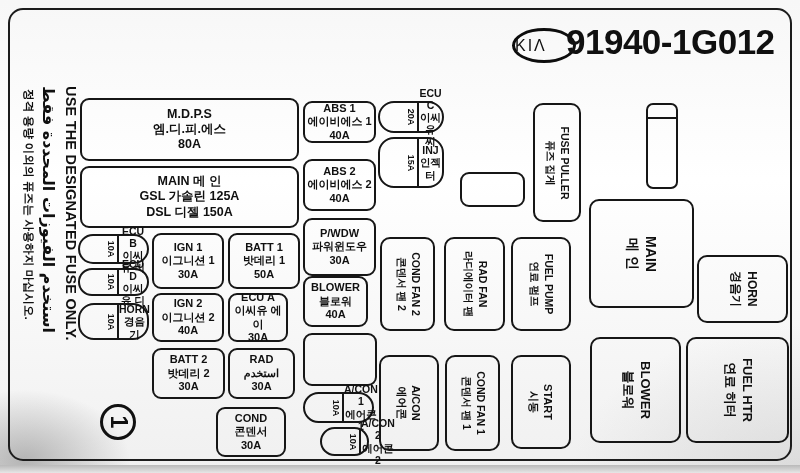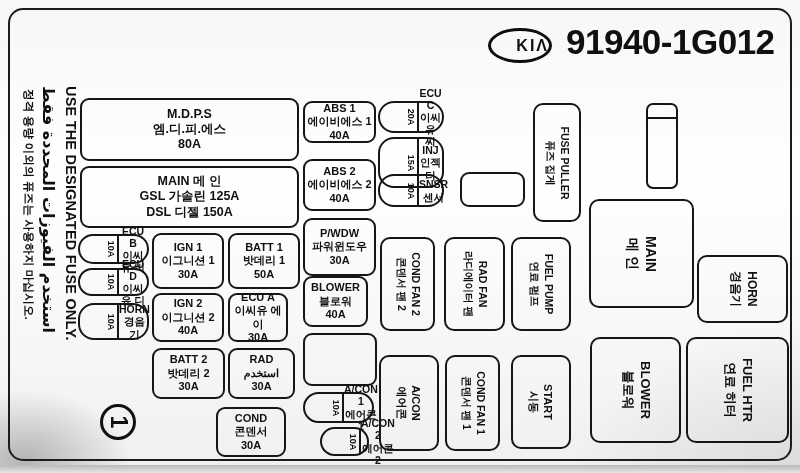--- a/index.html
+++ b/index.html
@@ -18,24 +18,24 @@
     border:2.5px solid #1c1c1c; border-radius:15px; }
 
   
   .vl { position:absolute; transform:rotate(90deg); transform-origin:0 0;
         white-space:nowrap; font-weight:bold; letter-spacing:.2px; }
   .v-en { left:79px; top:86px;  font-size:14.5px; }
   .v-ar { left:58px; top:86px;  font-size:16px; font-family:"DejaVu Sans", sans-serif; }
   .v-ko { left:36px; top:89px;  font-size:11.5px; }
 
   
-  .kia-oval { position:absolute; left:488px; top:28px; width:64px; height:35px;
+  .kia-oval { position:absolute; left:512px; top:28px; width:64px; height:35px;
     border:3px solid #0d0d0d; border-radius:50%;
-    display:flex; align-items:center; justify-content:flex-end;
-    font-weight:bold; font-size:16px; letter-spacing:2px; }
+    display:flex; align-items:center; justify-content:flex-start;
+    font-weight:normal; font-size:16px; letter-spacing:2px; }
   .partno { position:absolute; left:566px; top:22px; font-size:35px;
     font-weight:bold; letter-spacing:-.5px; }
 
   
   .fb { position:absolute; border:2px solid #161616; border-radius:9px;
     display:flex; flex-direction:column; align-items:center; justify-content:center;
     text-align:center; font-weight:bold; font-size:11px; line-height:1.22; }
   .fs12 { font-size:12.5px; }
 
   
@@ -211,29 +211,20 @@
   </div>
   <div class="sf" style="left:378px;top:137px;width:66px;height:51px">
     <div class="amp">
         <span>15A</span>
       </div>
     <div class="lab">
         <span>INJ</span>
         <span>인젝터</span>
       </div>
   </div>
-  <div class="sf" style="left:378px;top:174px;width:66px;height:33px">
-    <div class="amp">
-        <span>10A</span>
-      </div>
-    <div class="lab">
-        <span>SNSR</span>
-        <span>센서</span>
-      </div>
-  </div>
   <div class="fb" style="left:460px;top:172px;width:65px;height:35px"></div>
 
   <div class="rb" style="left:380px;top:237px;width:55px;height:94px">
     <div class="rt">
         <span>COND FAN 2</span>
         <span>콘덴서 팬 2</span>
       </div>
   </div>
   <div class="rb" style="left:444px;top:237px;width:61px;height:94px">
     <div class="rt">

